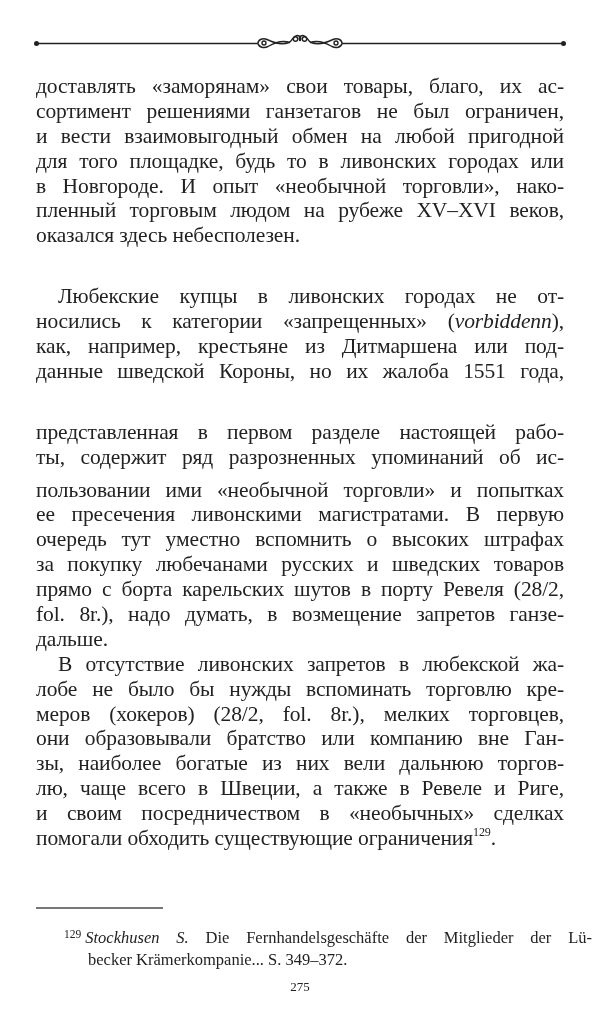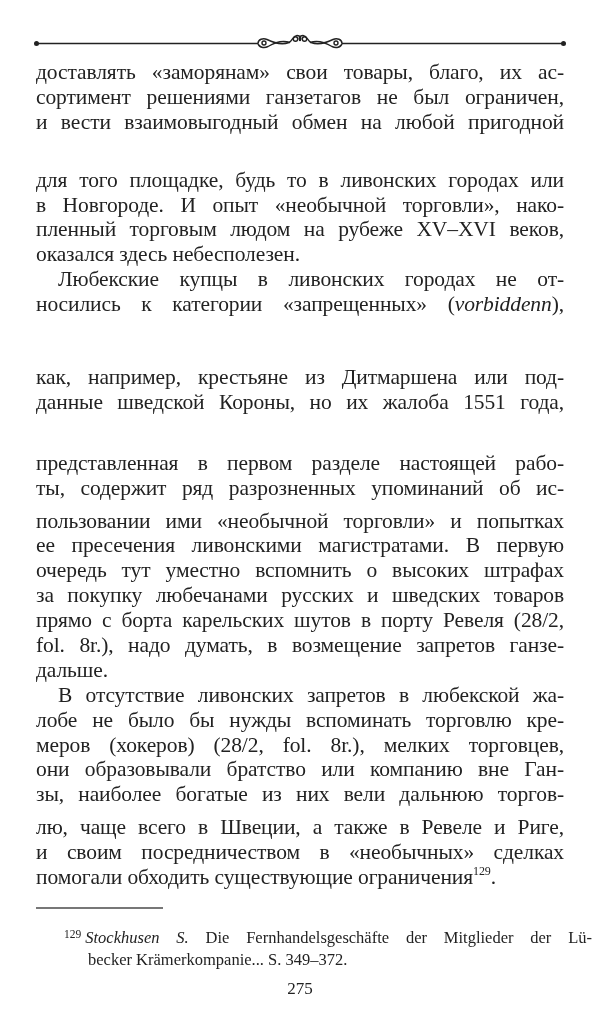--- a/index.html
+++ b/index.html
@@ -1,32 +1,32 @@
 <!DOCTYPE html>
 <html><head>
 <meta charset="utf-8">
 <style>
   html, body { margin: 0; padding: 0; background: #ffffff; }
   body { width: 600px; height: 1025px; position: relative; overflow: hidden;
          font-family: "Liberation Serif", "DejaVu Serif", serif; color: #222; }
   .ornament { position: absolute; left: 34px; top: 33px; width: 532px; height: 20px; }
-  .body-text { position: absolute; left: 36px; top: 60px; width: 528px; }
+  .body-text { position: absolute; left: 36px; top: 74px; width: 528px; }
   .line { display: block; font-size: 21.5px; line-height: 24.9px; height: 24.9px;
           text-align: justify; text-align-last: justify; white-space: nowrap; letter-spacing: -0.1px; }
   .line.last { text-align-last: left; }
   .line.indent { padding-left: 22px; }
   .line span { white-space: normal; }
   i { font-style: italic; }
   sup { font-size: 12px; vertical-align: 9px; line-height: 0; }
   .fn-rule { position: absolute; left: 36px; top: 907px; width: 127px; height: 2px; background: #777; }
   .footnote { position: absolute; left: 36px; top: 923px; width: 528px; font-size: 16.5px; line-height: 22px; }
   .fn-line { display: block; text-align: justify; text-align-last: justify; white-space: nowrap; margin-left: 28px; }
   .fn-line.cont { padding-left: 24px; text-align-last: left; }
   .fn-num { font-size: 11.5px; vertical-align: 5px; margin-right: 4px; }
-  .page-number { position: absolute; left: 0; width: 600px; top: 979px; text-align: center; font-size: 17px; }
+  .page-number { position: absolute; left: 0; width: 600px; top: 979px; text-align: center; font-size: 13px; }
 </style>
 </head>
 <body>
 
 <svg class="ornament" viewBox="0 0 532 20" xmlns="http://www.w3.org/2000/svg">
   <circle cx="2.5" cy="10.5" r="2.5" fill="#222"></circle>
   <circle cx="529.5" cy="10.5" r="2.5" fill="#222"></circle>
   <line x1="2" y1="10.5" x2="224" y2="10.5" stroke="#222" stroke-width="1.3"></line>
   <line x1="308" y1="10.5" x2="530" y2="10.5" stroke="#222" stroke-width="1.3"></line>
   <g fill="none" stroke="#222" stroke-width="1.4">
@@ -40,49 +40,49 @@
     <circle cx="270.5" cy="6" r="2.2"></circle>
   </g>
 </svg>
 
 <div class="body-text">
 
   <div>
     <span class="line" style="text-align-last: left; text-align: left; word-spacing: 10.9297px;">доставлять «заморянам» свои товары, благо, их ас-</span>
     <span class="line" style="text-align-last: left; text-align: left; word-spacing: 10.45px;">сортимент решениями ганзетагов не был ограничен,</span>
     <span class="line" style="text-align-last: left; text-align: center; word-spacing: 8.14844px;">и вести взаимовыгодный обмен на любой пригодной</span>
-    <span class="line" style="text-align-last: left; text-align: center; word-spacing: 6.59961px; margin-top: 33px;">для того площадке, будь то в ливонских городах или</span>
+    <span class="line" style="text-align-last: left; text-align: center; word-spacing: 6.59961px;">для того площадке, будь то в ливонских городах или</span>
     <span class="line" style="text-align-last: left; text-align: left; word-spacing: 11.2969px;">в Новгороде. И опыт «необычной торговли», нако-</span>
     <span class="line" style="text-align-last: left; text-align: left; word-spacing: 8.27604px;">пленный торговым людом на рубеже XV–XVI веков,</span>
     <span class="line last">оказался здесь небесполезен.</span>
   </div>
 
   <div>
-    <span class="line indent" style="text-align-last: left; text-align: left; word-spacing: 15.2839px;">Любекские купцы в ливонских городах не от-</span>
+    <span class="line indent" style="text-align-last: left; text-align: left; word-spacing: 15.2839px; margin-top: 36px;">Любекские купцы в ливонских городах не от-</span>
     <span class="line" style="text-align-last: left; text-align: left; word-spacing: 15.3984px;"><span>носились к категории «запрещенных» (</span><i>vorbiddenn</i><span>),</span></span>
-    <span class="line" style="text-align-last: left; text-align: left; word-spacing: 11.7109px; margin-top: 48px;">как, например, крестьяне из Дитмаршена или под-</span>
+    <span class="line" style="text-align-last: left; text-align: left; word-spacing: 11.7109px;">как, например, крестьяне из Дитмаршена или под-</span>
     <span class="line" style="text-align-last: left; text-align: left; word-spacing: 9.21205px;">данные шведской Короны, но их жалоба 1551 года,</span>
     <span class="line" style="text-align-last: left; text-align: left; word-spacing: 14.0625px; margin-top: 36px;">представленная в первом разделе настоящей рабо-</span>
     <span class="line" style="text-align-last: left; text-align: left; word-spacing: 10.2969px;">ты, содержит ряд разрозненных упоминаний об ис-</span>
     <span class="line" style="text-align-last: left; text-align: left; word-spacing: 9.825px; margin-top: 8px;">пользовании ими «необычной торговли» и попытках</span>
     <span class="line" style="text-align-last: left; text-align: left; word-spacing: 11.3812px;">ее пресечения ливонскими магистратами. В первую</span>
     <span class="line" style="text-align-last: left; text-align: left; word-spacing: 9.70573px;">очередь тут уместно вспомнить о высоких штрафах</span>
     <span class="line" style="text-align-last: left; text-align: left; word-spacing: 8.25521px;">за покупку любечанами русских и шведских товаров</span>
     <span class="line" style="text-align-last: left; text-align: left; word-spacing: 4.73047px;">прямо с борта карельских шутов в порту Ревеля (28/2,</span>
     <span class="line" style="text-align-last: left; text-align: left; word-spacing: 9.28348px;">fol. 8r.), надо думать, в возмещение запретов ганзе-</span>
     <span class="line last">дальше.</span>
   </div>
 
   <div>
     <span class="line indent" style="text-align-last: left; text-align: left; word-spacing: 8.01823px;">В отсутствие ливонских запретов в любекской жа-</span>
     <span class="line" style="text-align-last: left; text-align: left; word-spacing: 9.62277px;">лобе не было бы нужды вспоминать торговлю кре-</span>
     <span class="line" style="text-align-last: left; text-align: left; word-spacing: 13.724px;">меров (хокеров) (28/2, fol. 8r.), мелких торговцев,</span>
     <span class="line" style="text-align-last: left; text-align: left; word-spacing: 10.1094px;">они образовывали братство или компанию вне Ган-</span>
     <span class="line" style="text-align-last: left; text-align: left; word-spacing: 8.97768px;">зы, наиболее богатые из них вели дальнюю торгов-</span>
-    <span class="line" style="text-align-last: left; text-align: left; word-spacing: 6.7875px; margin-top: 8px;">лю, чаще всего в Швеции, а также в Ревеле и Риге,</span>
+    <span class="line" style="text-align-last: left; text-align: left; word-spacing: 6.7875px;">лю, чаще всего в Швеции, а также в Ревеле и Риге,</span>
     <span class="line" style="text-align-last: left; text-align: left; word-spacing: 14.2219px;">и своим посредничеством в «необычных» сделках</span>
     <span class="line" style="text-align-last: left; text-align: left;"><span>помогали обходить существующие ограничения</span><sup>129</sup><span>.</span></span>
   </div>
 </div>
 
 <div class="fn-rule"></div>
 
 <div class="footnote">
   <span class="fn-line" style="text-align-last: left; text-align: left; word-spacing: 12.6987px;"><span class="fn-num">129</span><i>Stockhusen S.</i><span> Die Fernhandelsgeschäfte der Mitglieder der Lü-</span></span>
   <span class="fn-line cont">becker Krämerkompanie... S. 349–372.</span>

